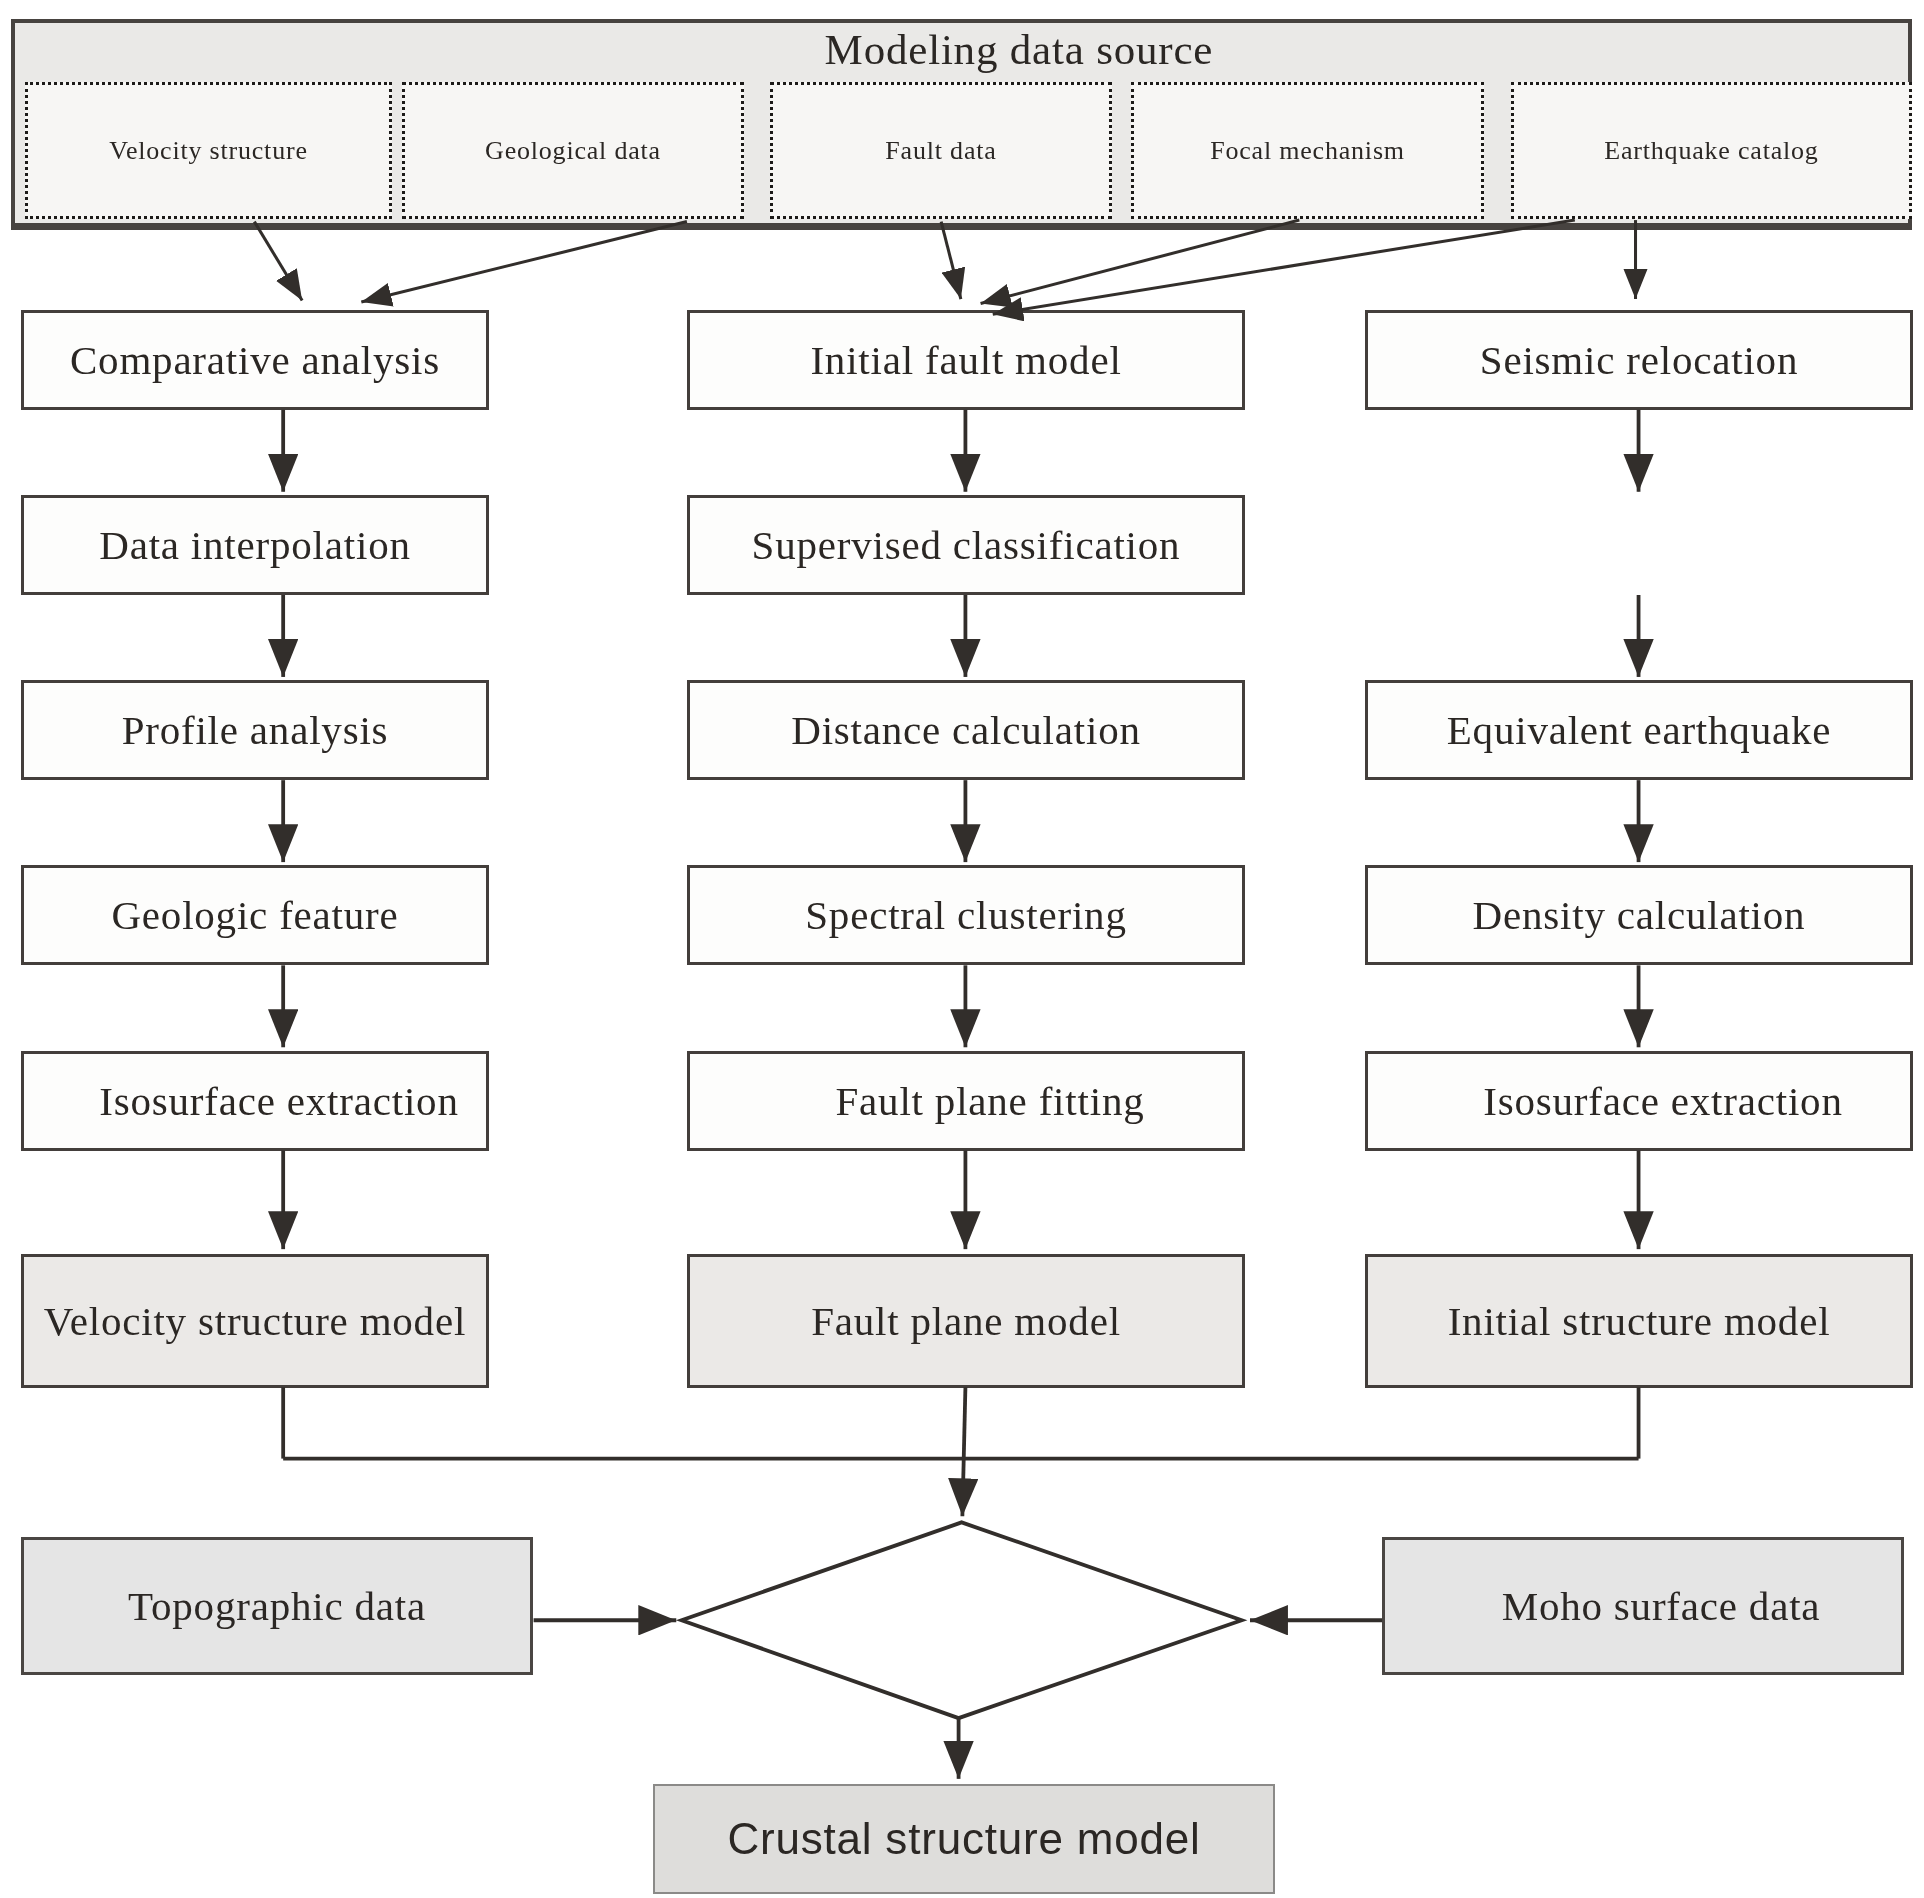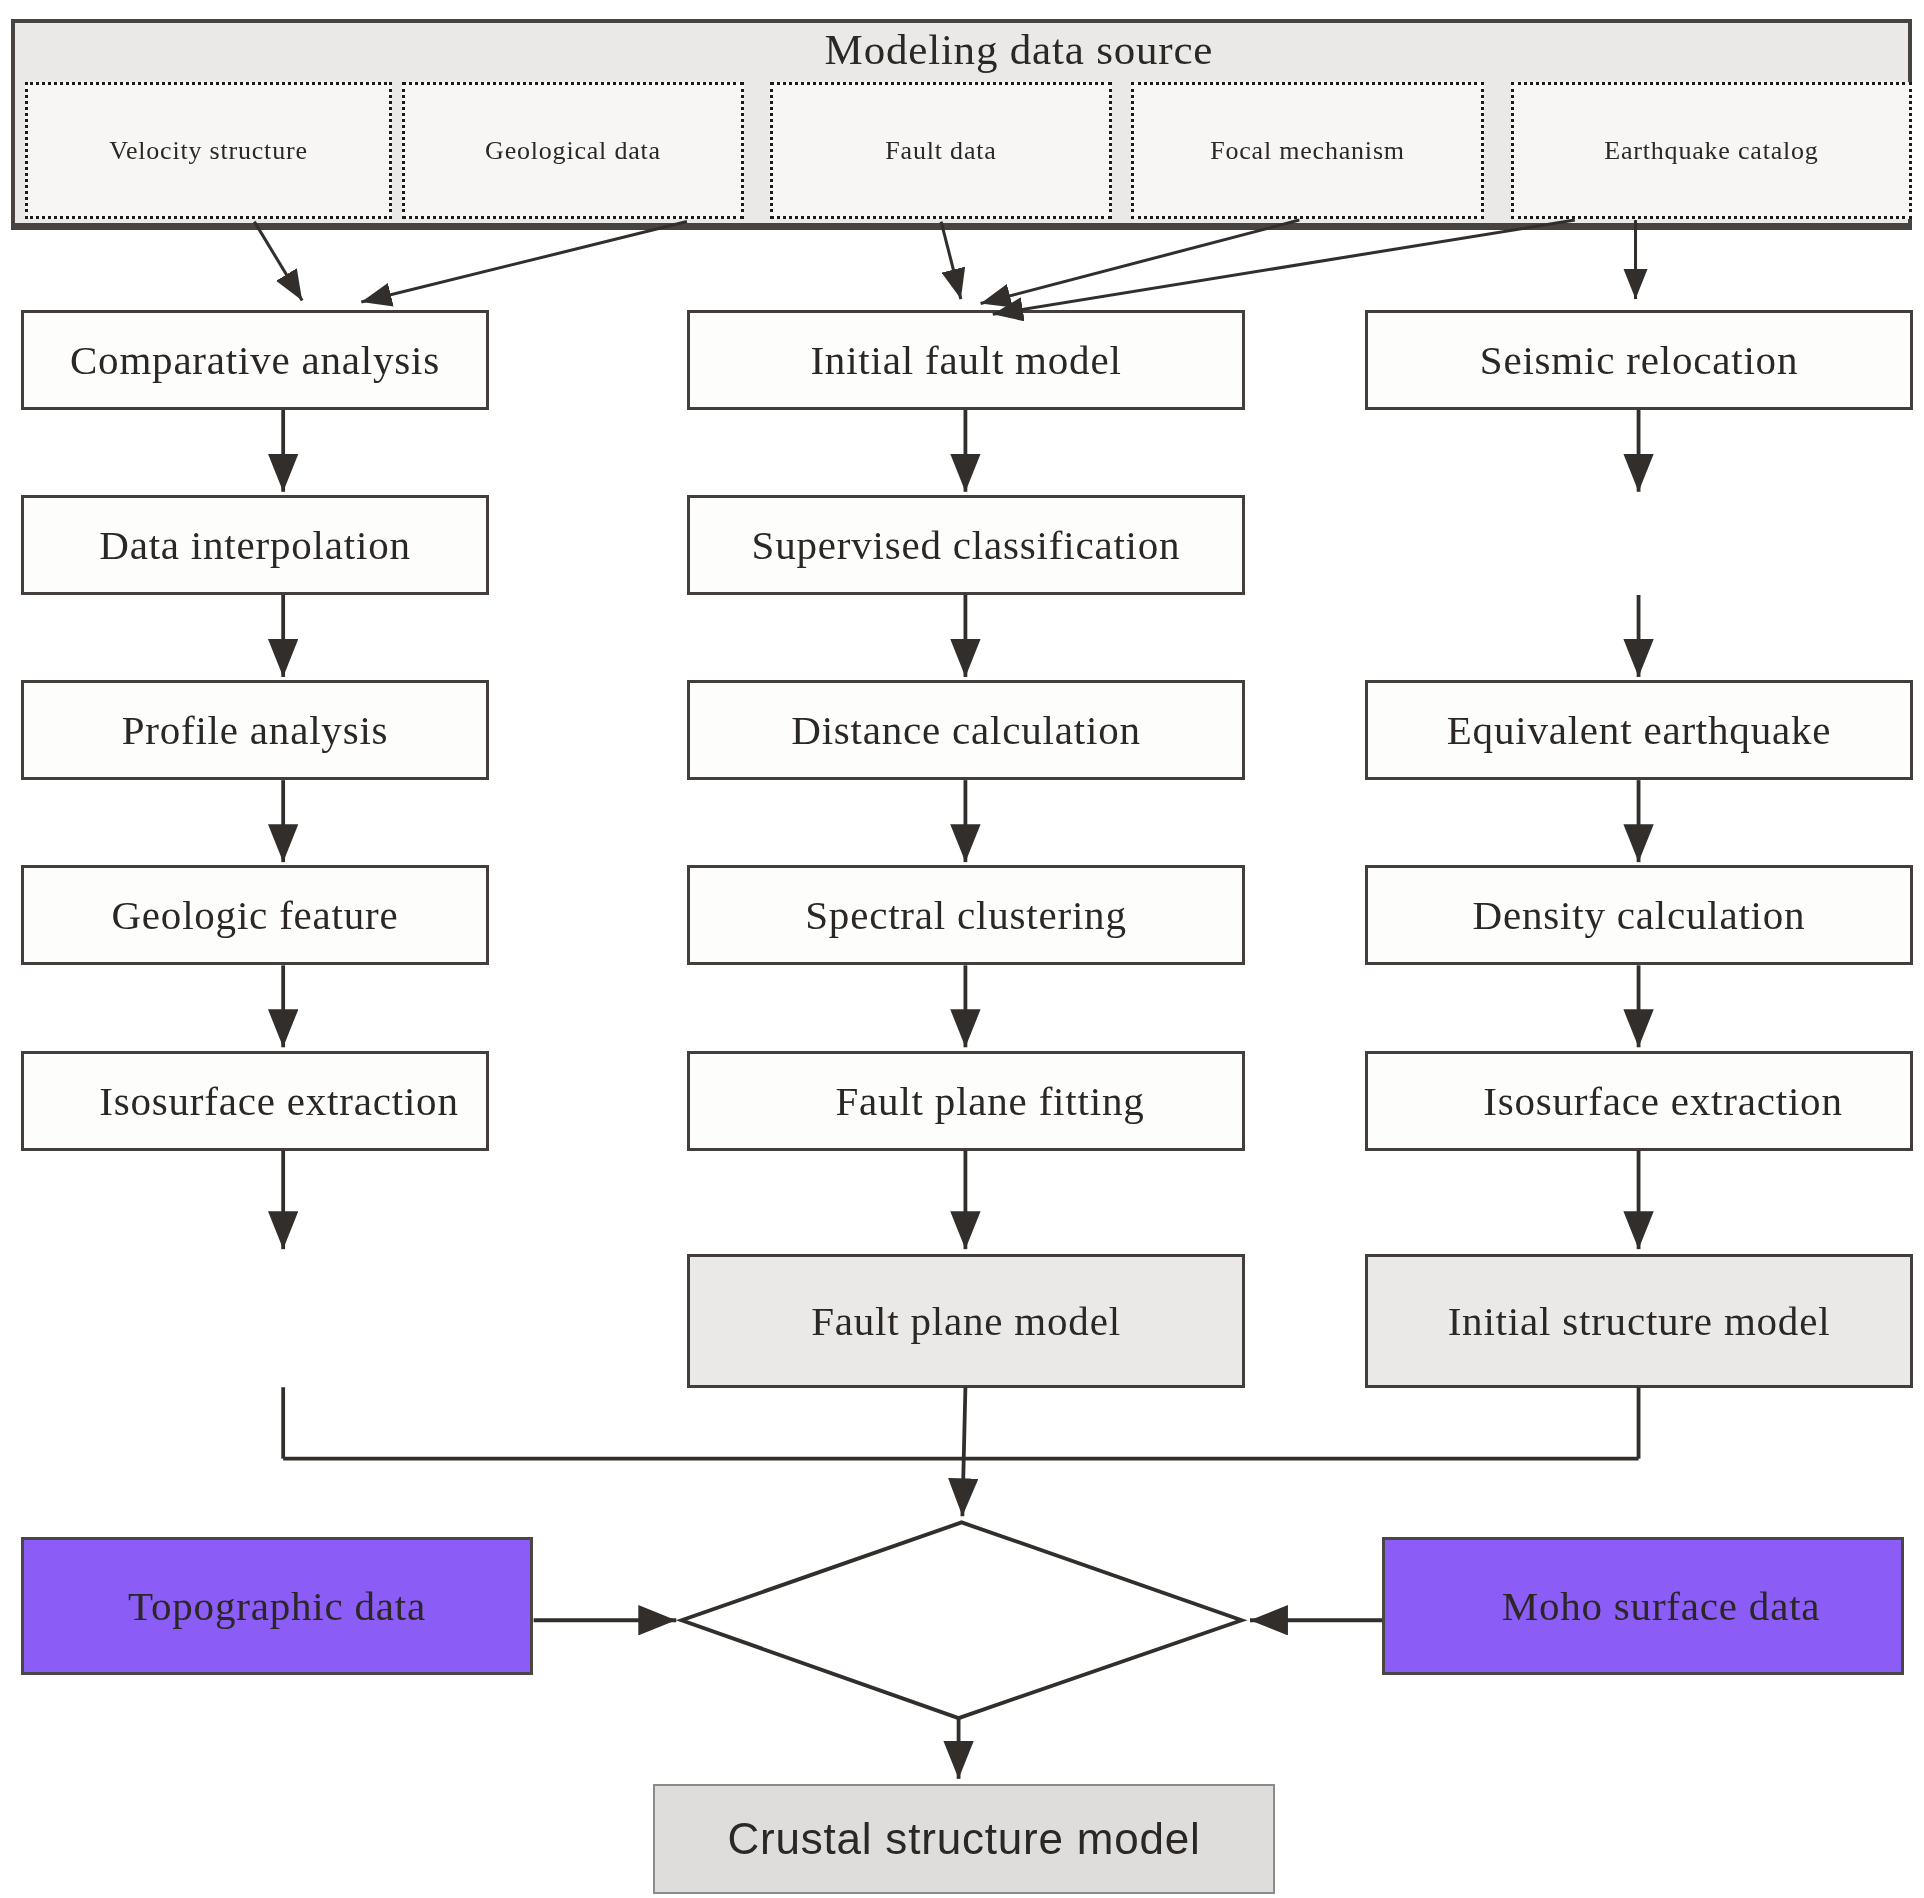--- a/index.html
+++ b/index.html
@@ -23,21 +23,21 @@
     display:flex;align-items:center;justify-content:center;
     font-size:26px;letter-spacing:0.8px;text-align:center;
   }
   
   .nb{
     position:absolute;box-sizing:border-box;background:#fdfdfc;
     border:3.8px solid #433e3b;display:flex;align-items:center;justify-content:center;
     font-size:41px;letter-spacing:0.8px;text-align:center;
   }
   .model{background:#ebe9e7;}
-  .datab{background:#8b5cf6;border-color:#4a4643;}
+  .datab{background:#e5e5e5;border-color:#4a4643;}
   .crustal{
     background:#dedddb;border:2.3px solid #8b8a88;
     font-family:"Liberation Sans","DejaVu Sans",sans-serif;font-size:44px;
   }
   .sans{font-family:"Liberation Sans","DejaVu Sans",sans-serif;}
   .serif{font-family:"Liberation Serif","DejaVu Serif",serif;}
   .gap{margin-left:0.26em;}
   
   .c1{left:21px;width:468px;}
   .c2{left:687px;width:558px;}
@@ -69,20 +69,21 @@
   <div class="src" style="left:402px;width:342px;">Geological data</div>
   <div class="src" style="left:770px;width:342px;">Fault data</div>
   <div class="src" style="left:1131px;width:353px;">Focal mechanism</div>
   <div class="src" style="left:1511px;width:401px;">Earthquake catalog</div>
 
   <div class="nb c1 r1">Comparative analysis</div>
   <div class="nb c1 r2">Data interpolation</div>
   <div class="nb c1 r3">Profile analysis</div>
   <div class="nb c1 r4">Geologic feature</div>
   <div class="nb c1 r5">Isosurface extraction</div>
+  <div class="nb c1 rm model">Velocity structure model</div>
 
   <div class="nb c2 r1">Initial fault model</div>
   <div class="nb c2 r2">Supervised classification</div>
   <div class="nb c2 r3">Distance calculation</div>
   <div class="nb c2 r4">Spectral clustering</div>
   <div class="nb c2 r5">Fault plane fitting</div>
   <div class="nb c2 rm model">Fault plane model</div>
 
   <div class="nb c3 r1">Seismic relocation</div>
   <div class="nb c3 r3">Equivalent earthquake</div>

